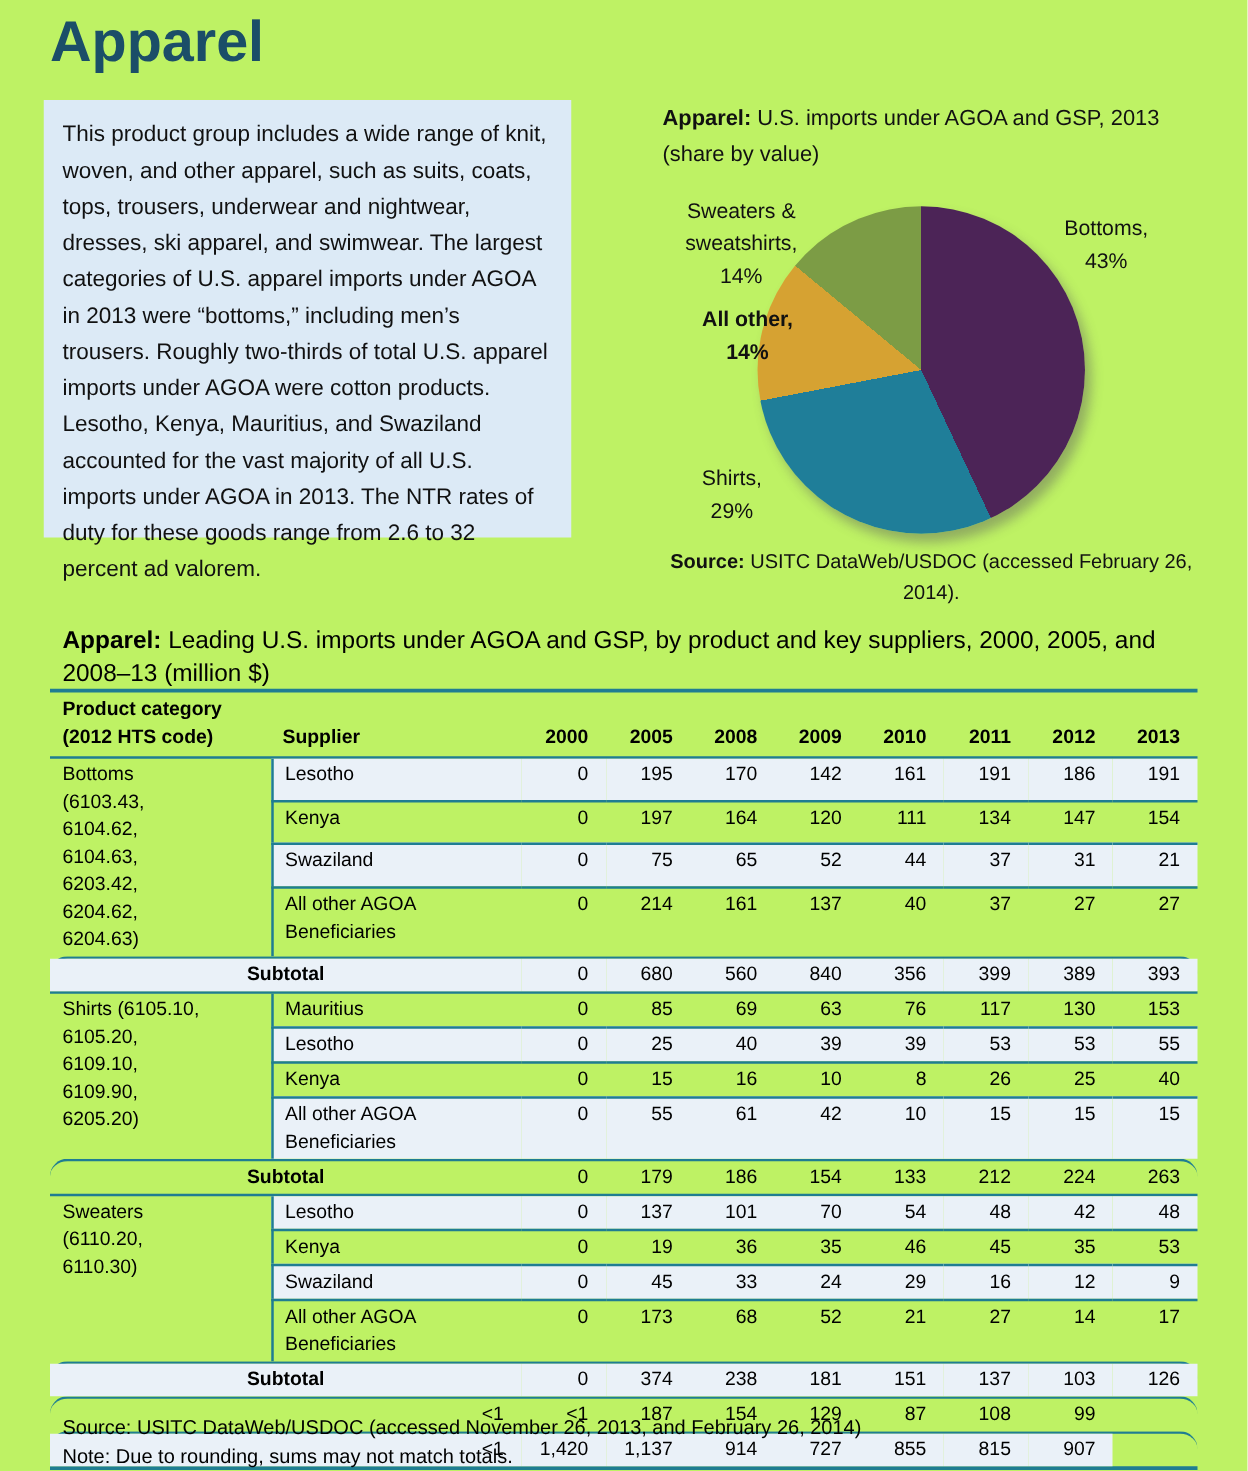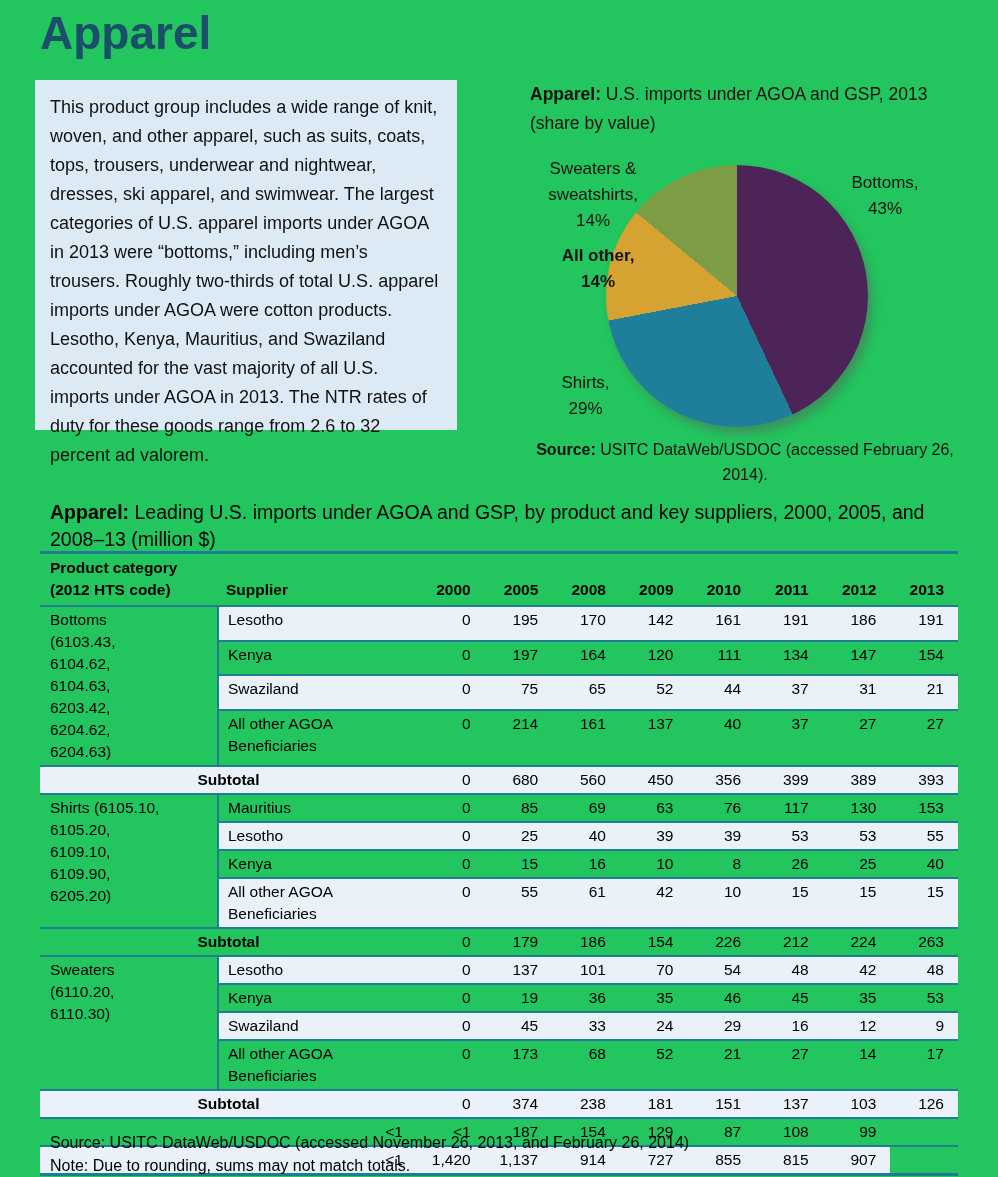--- a/index.html
+++ b/index.html
@@ -1,17 +1,17 @@
 <!DOCTYPE html>
 <html><head>
 <meta charset="utf-8">
 <style>
   html,body { margin:0; padding:0; background:#ffffff; }
   .page {
-    position:relative; width:998px; height:1177px; background:#22c55e;
+    position:relative; width:998px; height:1177px; background:#bef264;
     font-family:"Liberation Sans", sans-serif; color:#000; overflow:hidden;
   }
   .pre { white-space:pre-line; }
 
   
   .page-title {
     position:absolute; left:40px; top:6px; margin:0;
     font-size:46px; font-weight:bold; color:#1B4E68; letter-spacing:0px;
   }
   .intro-box {
@@ -46,21 +46,21 @@
     border-top:3px solid #1F7D92; border-bottom:3px solid #1F7D92;
     font-size:15.5px;
   }
   .thead { display:grid; grid-template-columns:177px 200px repeat(8,1fr); }
   .thead .hcell { padding-top:3px; padding-bottom:4px; font-weight:bold; line-height:22px; }
   .h-product { padding-left:10px; }
   .h-supplier { padding-left:9px; align-self:end; }
   .h-year { text-align:right; padding-right:14px; align-self:end; }
 
   .section { display:grid; grid-template-columns:177px 200px repeat(8,1fr); border-top:2px solid #1F7D92; }
-  .subrow  { display:grid; grid-template-columns:377px repeat(8,1fr); border-top:2px solid #1F7D92; }
+  .subrow  { display:grid; grid-template-columns:377px repeat(8,1fr); border-top:2px solid #1F7D92;border-radius:14px; }
 
   .tcell { padding-top:2px; padding-bottom:2px; line-height:22px; box-sizing:border-box; }
   .band  { background:#EAF1F8; }
   .line  { border-top:2px solid #1F7D92; }
   .product  { padding-left:10px; padding-right:44px; }
   .supplier { border-left:2px solid #1F7D92; padding-left:9px; }
   .num      { text-align:right; padding-right:14px; }
   .sublabel { text-align:center; font-weight:bold; }
   .footlabel{ padding-left:10px; font-weight:bold; }
 
@@ -157,21 +157,21 @@
           <div class="tcell num line">40</div>
           <div class="tcell num line">37</div>
           <div class="tcell num line">27</div>
           <div class="tcell num line">27</div>
         </div>
         <div class="subrow">
           <div class="tcell sublabel band">Subtotal</div>
           <div class="tcell num band">0</div>
           <div class="tcell num band">680</div>
           <div class="tcell num band">560</div>
-          <div class="tcell num band">450</div>
+          <div class="tcell num band">840</div>
           <div class="tcell num band">356</div>
           <div class="tcell num band">399</div>
           <div class="tcell num band">389</div>
           <div class="tcell num band">393</div>
         </div>
         <div class="section">
           <div class="tcell product pre" style="grid-row: 1 / span 4;">Shirts   (6105.10,
 6105.20, 6109.10,
 6109.90, 6205.20)</div>
           <div class="tcell supplier">Mauritius</div>
@@ -210,21 +210,21 @@
           <div class="tcell num band line">15</div>
           <div class="tcell num band line">15</div>
           <div class="tcell num band line">15</div>
         </div>
         <div class="subrow">
           <div class="tcell sublabel">Subtotal</div>
           <div class="tcell num">0</div>
           <div class="tcell num">179</div>
           <div class="tcell num">186</div>
           <div class="tcell num">154</div>
-          <div class="tcell num">226</div>
+          <div class="tcell num">133</div>
           <div class="tcell num">212</div>
           <div class="tcell num">224</div>
           <div class="tcell num">263</div>
         </div>
         <div class="section">
           <div class="tcell product pre" style="grid-row: 1 / span 4;">Sweaters (6110.20,
 6110.30)</div>
           <div class="tcell supplier band">Lesotho</div>
           <div class="tcell num band">0</div>
           <div class="tcell num band">137</div>

